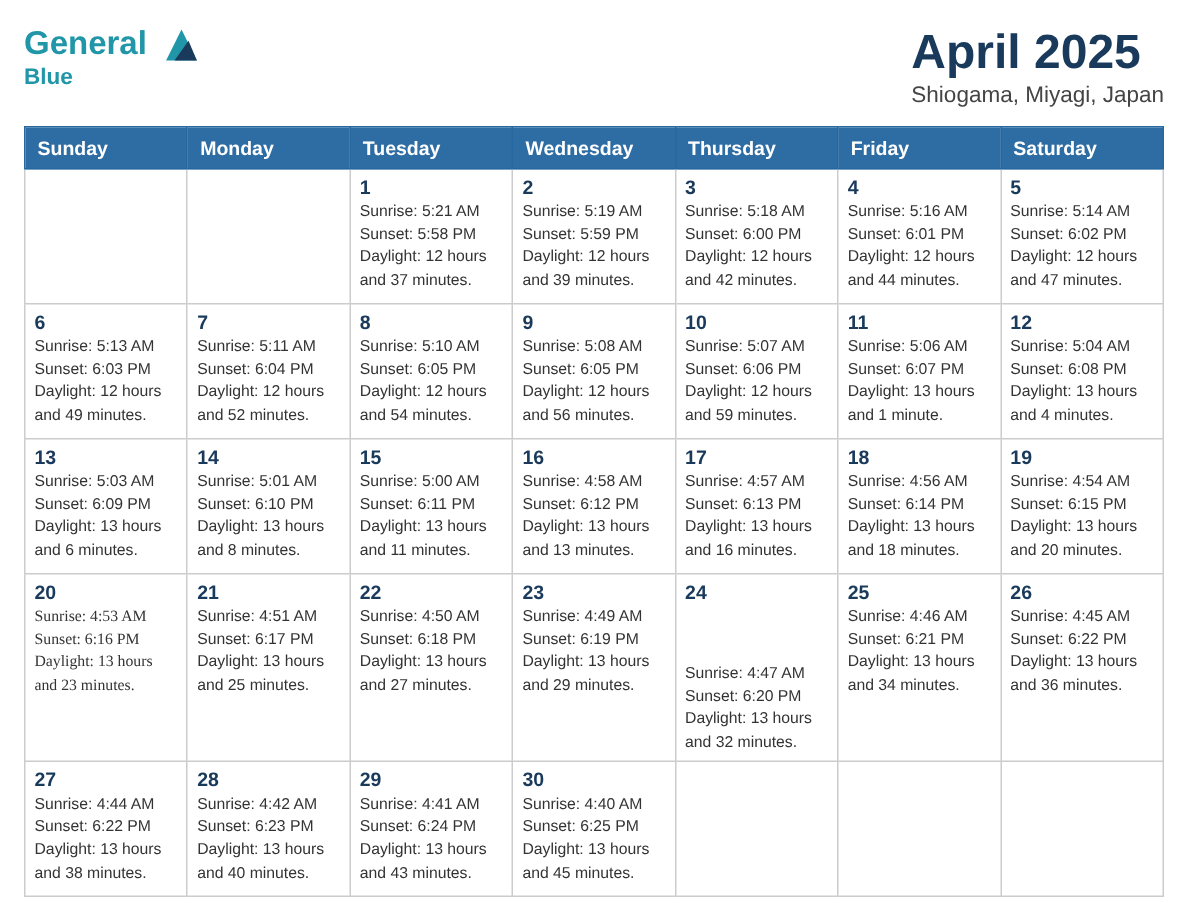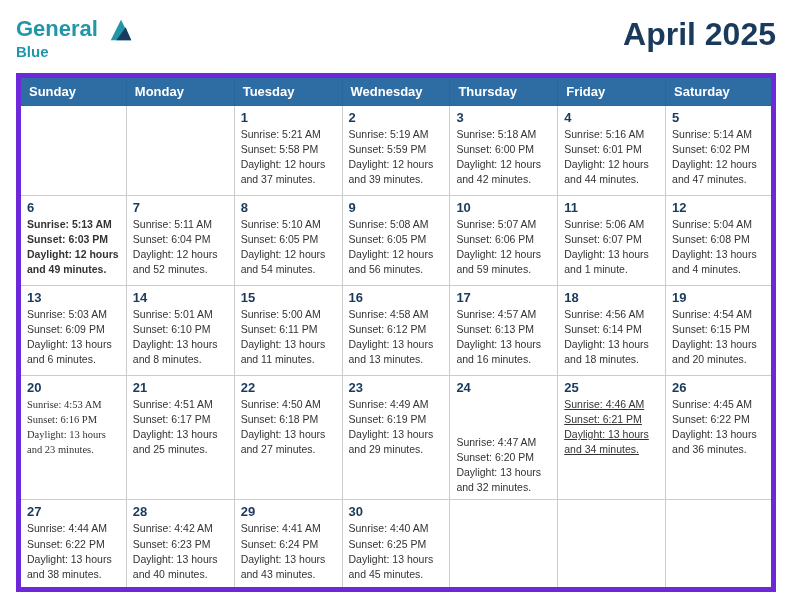--- a/index.html
+++ b/index.html
@@ -43,21 +43,21 @@
       color: #1a3a5c;
     }
     .location {
       font-size: 15px;
       color: #444;
       margin-top: 2px;
     }
     .calendar {
       width: 100%;
       border-collapse: collapse;
-      border: 5px solid #6d28d9;
+      border: 1px solid #6d28d9;
     }
     .calendar th {
       background: #2e6da4;
       color: #fff;
       font-size: 13px;
       font-weight: bold;
       text-align: left;
       padding: 6px 8px;
       border: 1px solid #2568a0;
     }
@@ -101,20 +101,21 @@
             <polygon points="10,26 20,12 26,26" fill="#1a3a5c"></polygon>
           </svg>
         </div>
         <div></div>
       </div>
       <div class="logo-text" style="font-size:15px;color:#2196a8;">Blue</div>
     </div>
   </div>
   <div class="title-block">
     <div class="month-title">April 2025</div>
+    <div class="location">Shiogama, Miyagi, Japan</div>
   </div>
 </div>
 
 <table class="calendar">
   <thead>
     <tr>
     <th>Sunday</th>
         <th>Monday</th>
         <th>Tuesday</th>
         <th>Wednesday</th>
@@ -159,21 +160,21 @@
           <div class="day-num">5</div>
           <div class="day-info" style="white-space: pre-line;">Sunrise: 5:14 AM
 Sunset: 6:02 PM
 Daylight: 12 hours
 and 47 minutes.</div>
         </td>
       </tr>
       <tr class="week-row">
         <td>
           <div class="day-num">6</div>
-          <div class="day-info" style="white-space: pre-line; font-weight: bold;">Sunrise: 5:13 AM
+          <div class="day-info" style="white-space: pre-line;">Sunrise: 5:13 AM
 Sunset: 6:03 PM
 Daylight: 12 hours
 and 49 minutes.</div>
         </td>
         <td>
           <div class="day-num">7</div>
           <div class="day-info" style="white-space: pre-line;">Sunrise: 5:11 AM
 Sunset: 6:04 PM
 Daylight: 12 hours
 and 52 minutes.</div>
@@ -296,21 +297,21 @@
         </td>
         <td>
           <div class="day-num">24</div>
           <div class="day-info" style="white-space: pre-line; margin-top: 40px;">Sunrise: 4:47 AM
 Sunset: 6:20 PM
 Daylight: 13 hours
 and 32 minutes.</div>
         </td>
         <td>
           <div class="day-num">25</div>
-          <div class="day-info" style="white-space: pre-line; text-decoration: underline;">Sunrise: 4:46 AM
+          <div class="day-info" style="white-space: pre-line;">Sunrise: 4:46 AM
 Sunset: 6:21 PM
 Daylight: 13 hours
 and 34 minutes.</div>
         </td>
         <td>
           <div class="day-num">26</div>
           <div class="day-info" style="white-space: pre-line;">Sunrise: 4:45 AM
 Sunset: 6:22 PM
 Daylight: 13 hours
 and 36 minutes.</div>

